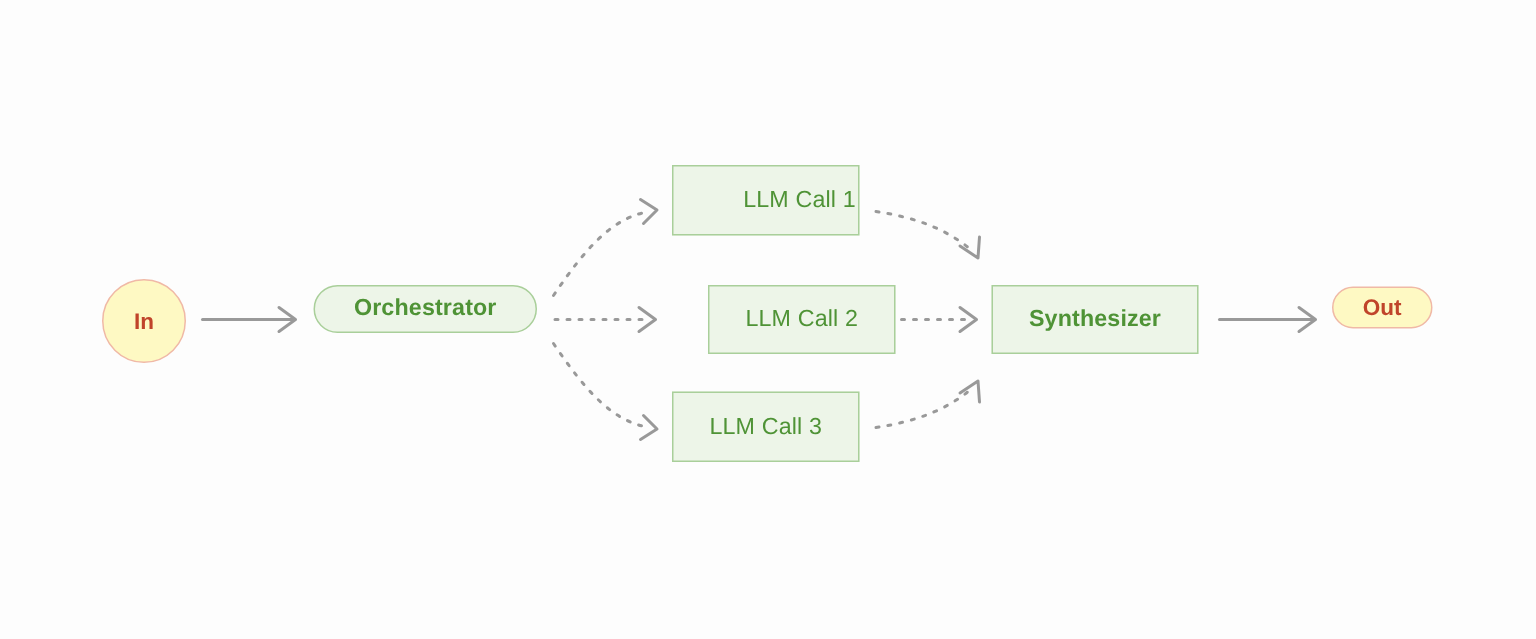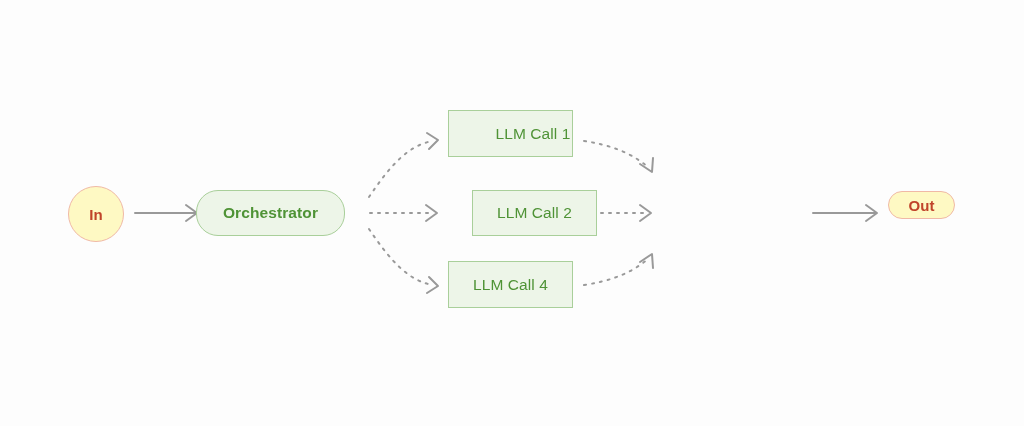--- a/index.html
+++ b/index.html
@@ -65,21 +65,21 @@
   }
   .node-terminal.circle {
     border-radius: 50%;
   }
   .node-terminal.pill {
     border-radius: 999px;
   }
 
   
   #node-in        { left: 68px;  top: 186px; width: 56px;  height: 56px; }
-  #node-orch      { left: 196px; top: 190px; width: 149px; height: 46px; border-radius: 22px; }
+  #node-orch      { left: 209px; top: 190px; width: 149px; height: 32px; border-radius: 22px; }
   #node-llm1      { left: 448px; top: 110px; width: 125px; height: 47px; padding-left: 45px; }
   #node-llm2      { left: 472px; top: 190px; width: 125px; height: 46px; }
   #node-llm3      { left: 448px; top: 261px; width: 125px; height: 47px; }
   #node-synth     { left: 661px; top: 190px; width: 138px; height: 46px; }
   #node-out       { left: 888px; top: 191px; width: 67px;  height: 28px; }
 </style>
 </head>
 <body>
 
 <div id="diagram-canvas">
@@ -128,18 +128,19 @@
   </svg>
 
   <div id="node-in" class="node node-terminal circle">In</div>
 
   <div id="node-orch" class="node node-process emphasis">Orchestrator</div>
 
   <div id="node-llm1" class="node node-process plain">LLM Call 1</div>
 
   <div id="node-llm2" class="node node-process plain">LLM Call 2</div>
 
-  <div id="node-llm3" class="node node-process plain">LLM Call 4</div>
+  <div id="node-llm3" class="node node-process plain">LLM Call 3</div>
 
+  <div id="node-synth" class="node node-process emphasis">Synthesizer</div>
 
   <div id="node-out" class="node node-terminal pill">Out</div>
 
 </div>
 
 </body></html>

